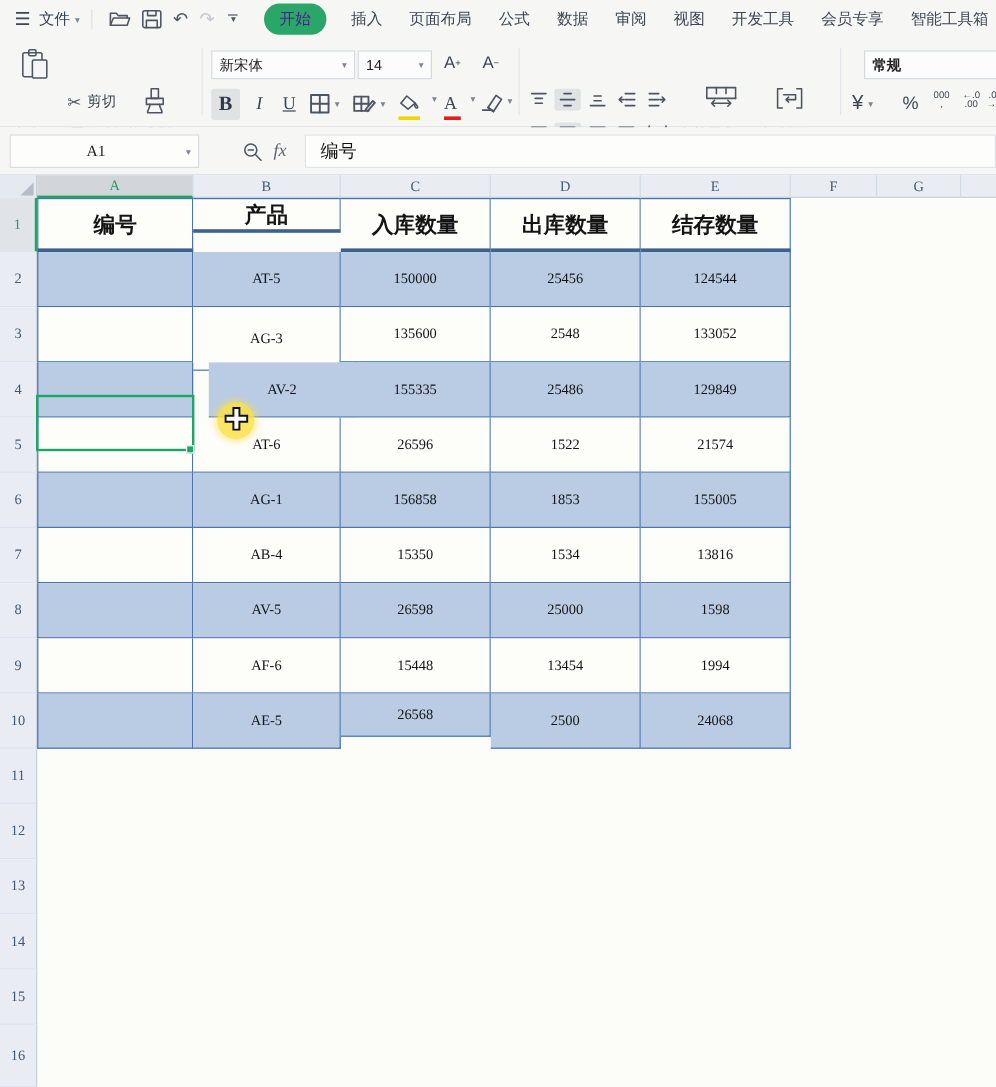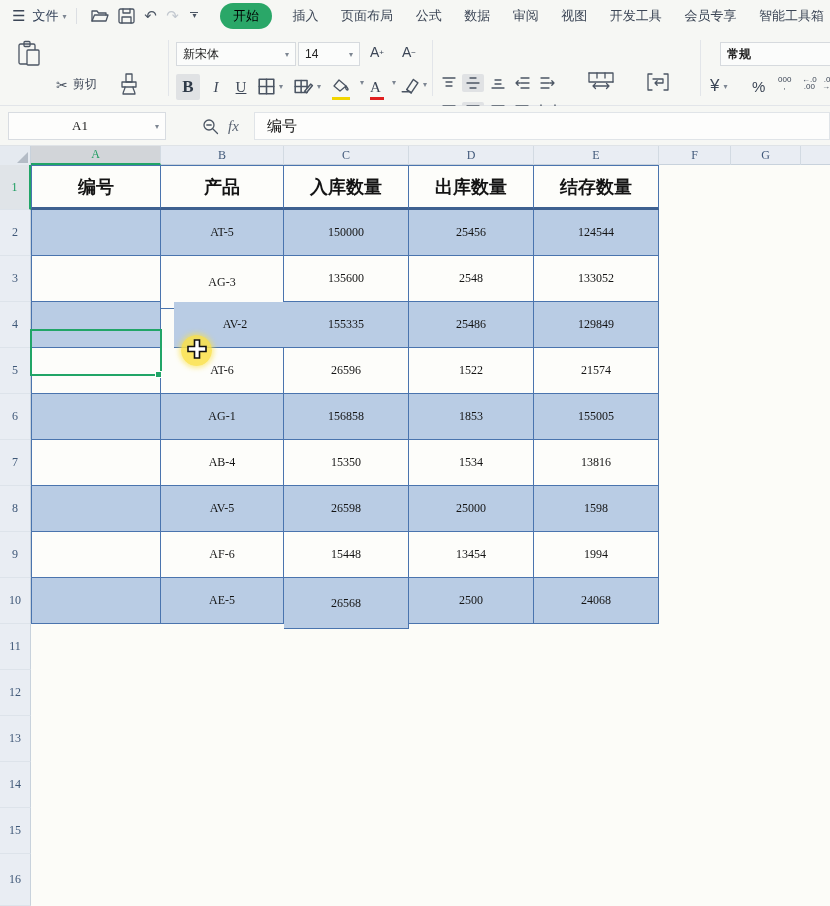--- a/index.html
+++ b/index.html
@@ -15,21 +15,21 @@
   .mb-sep { width:1px; height:16px; background:#dcdfe3; margin:0 10px; }
   .mb-ico { width:22px; height:22px; display:flex; align-items:center; justify-content:center; margin:0 2px; }
   .mb-ico svg { display:block; }
   .glyph-btn { font-size:15px; color:#4b5563; width:22px; text-align:center; }
   .glyph-btn.disabled { color:#c2c8cf; }
   .more-v { display:flex; flex-direction:column; align-items:center; width:18px; margin-left:2px; color:#4b5563; }
   .more-v .bar { width:8px; height:1.5px; background:#4b5563; margin-bottom:-2px; }
   .more-v .c { font-size:8px; }
   .tabs { position:absolute; left:220px; right:4px; top:0; height:32px; display:flex; align-items:center; justify-content:space-between; }
   .tab { font-size:13px; color:#3c4656; white-space:nowrap; padding:3px 2px; cursor:default; }
-  .tab.active { background:#2aa768; color:#000000; border-radius:13px; padding:4px 13px; }
+  .tab.active { background:#2aa768; color:#4c1d95; border-radius:13px; padding:4px 13px; }
 
   
   .toolbar { position:absolute; left:0; top:32px; width:830px; height:74px; background:#f6f7f4; border-bottom:1px solid #e2e5e9; font-size:12px; color:#3c4656; }
   .tb-sep { position:absolute; top:8px; width:1px; height:56px; background:#e2e5e9; }
   .grp-corner { position:absolute; width:6px; height:6px; border-right:1.5px solid #9aa2ab; border-bottom:1.5px solid #9aa2ab; }
   .tb-item { position:absolute; display:flex; align-items:center; white-space:nowrap; }
   .combo { position:absolute; background:#fbfcfb; border:1px solid #d6dade; height:24px; display:flex; align-items:center; padding:0 6px; font-size:12px; color:#222; }
   .combo .caret { margin-left:auto; }
   .tglyph { font-size:14px; color:#4b5563; }
   .toggle { border-radius:2px; padding:2px 4px; display:flex; align-items:center; justify-content:center; }
@@ -360,21 +360,21 @@
         <div class="rowhdr" style="top: 432px; height: 46px;">10</div>
         <div class="rowhdr" style="top: 478px; height: 46px;">11</div>
         <div class="rowhdr" style="top: 524px; height: 46px;">12</div>
         <div class="rowhdr" style="top: 570px; height: 46px;">13</div>
         <div class="rowhdr" style="top: 616px; height: 46px;">14</div>
         <div class="rowhdr" style="top: 662px; height: 46px;">15</div>
         <div class="rowhdr" style="top: 708px; height: 52px;">16</div>
       </div>
     <div id="cells">
         <div class="cell hdr first" style="left: 31px; width: 130px; top: 19px; height: 45px;">编号</div>
-        <div class="cell hdr" style="left: 161px; width: 123px; top: 19px; height: 45px;">产品</div>
+        <div class="cell hdr" style="left: 161px; width: 123px; top: 19px; height: 29px;">产品</div>
         <div class="cell hdr" style="left: 284px; width: 125px; top: 19px; height: 45px;">入库数量</div>
         <div class="cell hdr" style="left: 409px; width: 125px; top: 19px; height: 45px;">出库数量</div>
         <div class="cell hdr" style="left: 534px; width: 125px; top: 19px; height: 45px;">结存数量</div>
         <div class="cell blue first" style="left: 31px; width: 130px; top: 64px; height: 46px;"></div>
         <div class="cell blue" style="left: 161px; width: 123px; top: 64px; height: 46px;">AT-5</div>
         <div class="cell blue" style="left: 284px; width: 125px; top: 64px; height: 46px;">150000</div>
         <div class="cell blue" style="left: 409px; width: 125px; top: 64px; height: 46px;">25456</div>
         <div class="cell blue" style="left: 534px; width: 125px; top: 64px; height: 46px;">124544</div>
         <div class="cell first" style="left: 31px; width: 130px; top: 110px; height: 46px;"></div>
         <div class="cell" style="left: 161px; width: 123px; top: 110px; height: 53px;">AG-3</div>
@@ -406,21 +406,21 @@
         <div class="cell blue" style="left: 284px; width: 125px; top: 340px; height: 46px;">26598</div>
         <div class="cell blue" style="left: 409px; width: 125px; top: 340px; height: 46px;">25000</div>
         <div class="cell blue" style="left: 534px; width: 125px; top: 340px; height: 46px;">1598</div>
         <div class="cell first" style="left: 31px; width: 130px; top: 386px; height: 46px;"></div>
         <div class="cell" style="left: 161px; width: 123px; top: 386px; height: 46px;">AF-6</div>
         <div class="cell" style="left: 284px; width: 125px; top: 386px; height: 46px;">15448</div>
         <div class="cell" style="left: 409px; width: 125px; top: 386px; height: 46px;">13454</div>
         <div class="cell" style="left: 534px; width: 125px; top: 386px; height: 46px;">1994</div>
         <div class="cell blue first" style="left: 31px; width: 130px; top: 432px; height: 46px;"></div>
         <div class="cell blue" style="left: 161px; width: 123px; top: 432px; height: 46px;">AE-5</div>
-        <div class="cell blue" style="left: 284px; width: 125px; top: 432px; height: 51px;">26568</div>
+        <div class="cell blue" style="left: 284px; width: 125px; top: 432px; height: 36px;">26568</div>
         <div class="cell blue" style="left: 409px; width: 125px; top: 432px; height: 46px;">2500</div>
         <div class="cell blue" style="left: 534px; width: 125px; top: 432px; height: 46px;">24068</div>
       </div>
     <div class="selbox"></div>
     <div class="handle"></div>
     <div class="cursor-glow"></div>
     <svg class="cursor-cross" width="22" height="22" viewBox="0 0 22 22">
       <path d="M8.5 2h5v6.5H20v5h-6.5V20h-5v-6.5H2v-5h6.5z" fill="#ffffff" stroke="#111111" stroke-width="1.6"></path>
     </svg>
   </div>

